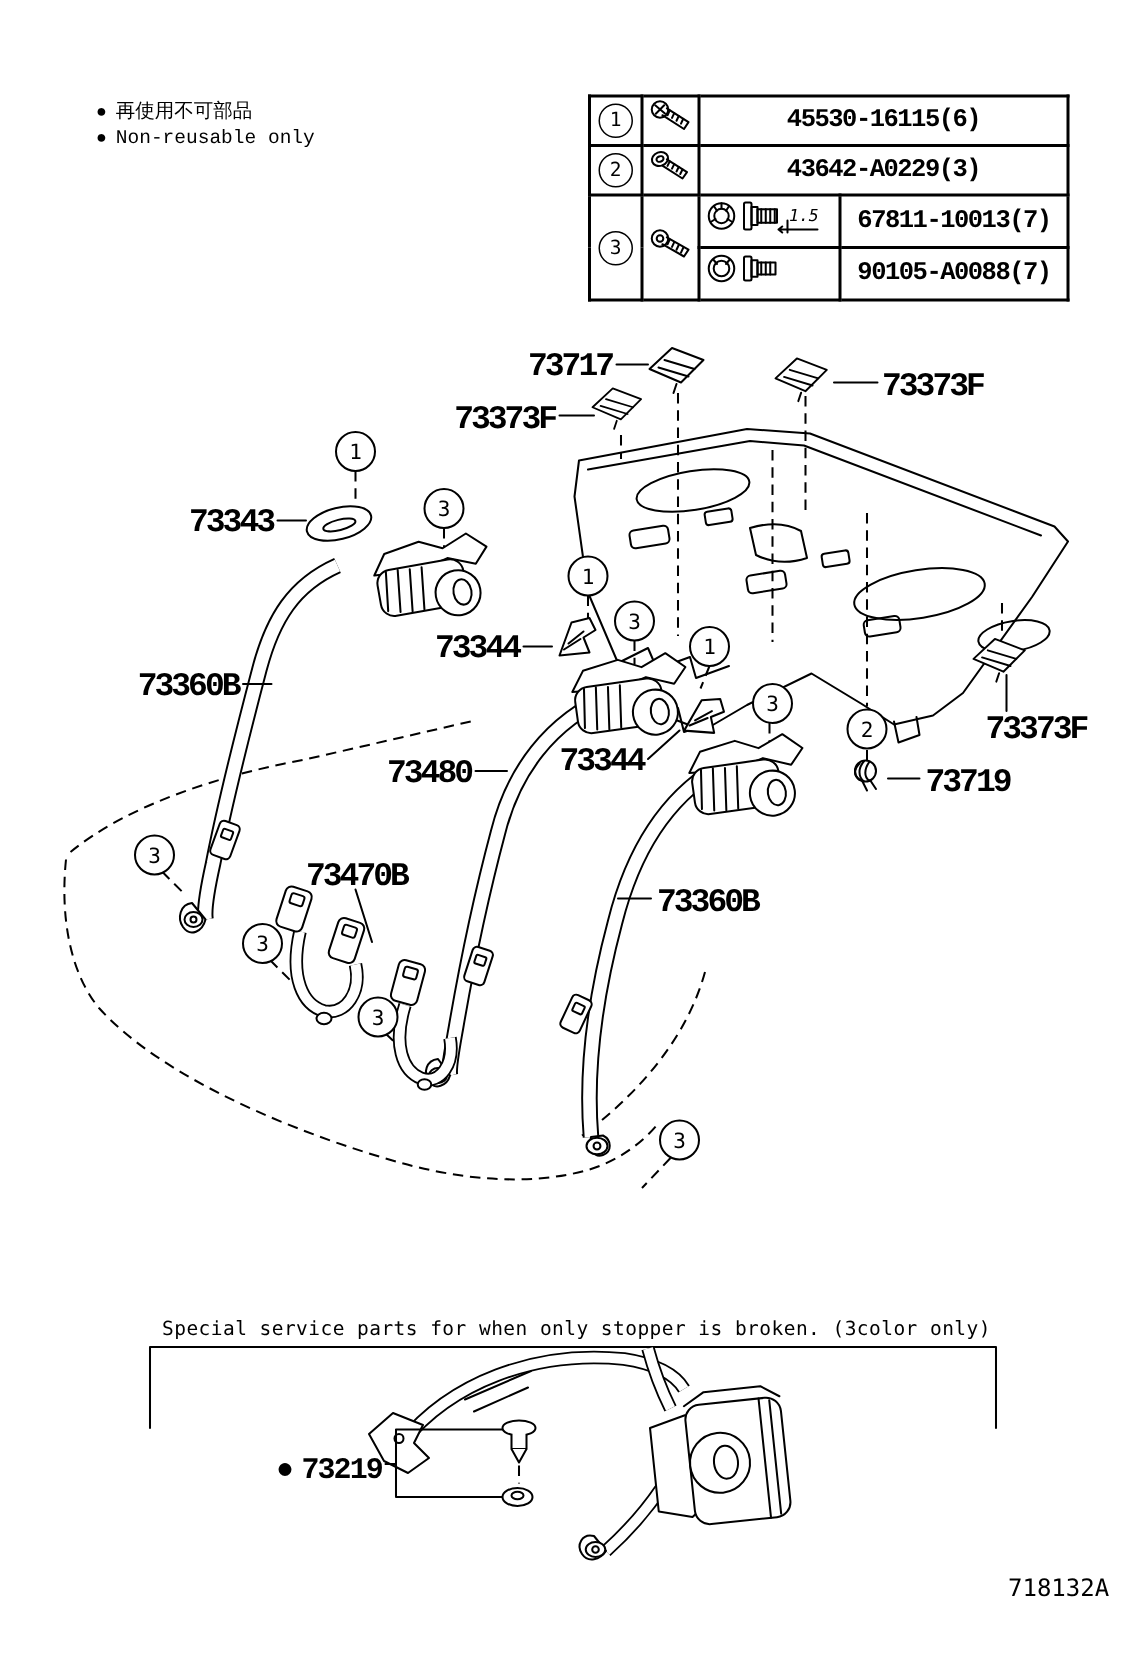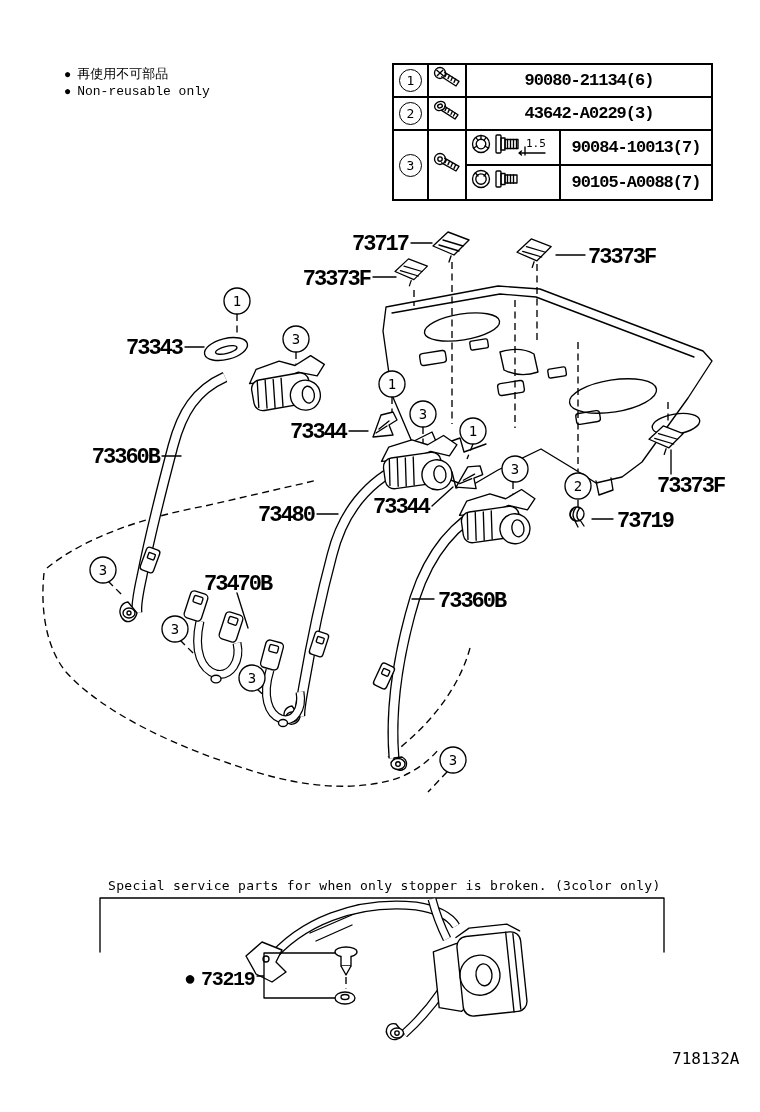--- a/index.html
+++ b/index.html
@@ -8,21 +8,21 @@
   
   .legend{position:absolute;left:64px;top:66px;font-size:13px;line-height:17px;}
   .legend .row{display:flex;align-items:center;gap:6px;white-space:nowrap;}
   .legend .dot{font-size:12px;line-height:12px;}
   
   .ftable-wrap{position:absolute;left:392px;top:63px;}
   table.ftable{border-collapse:collapse;table-layout:fixed;}
   table.ftable td{border:2px solid #000;padding:0;height:31px;text-align:center;vertical-align:middle;background:#fff;}
   td.c-call{width:33px;}
   td.c-icon{width:36px;}
-  td.c-sub{width:92px;}
+  td.c-sub{width:92px;font-style:italic;}
   td.c-part{width:150px;text-align:right;padding-right:7px;font-weight:700;font-size:17px;letter-spacing:-1px;white-space:nowrap;}
   .callout-badge{display:inline-block;width:21px;height:21px;border:1.4px solid #000;border-radius:50%;
                  font-size:13px;line-height:21px;text-align:center;font-family:"DejaVu Sans Mono",monospace;}
   
   svg text{user-select:none;}
   .s{stroke:#000;fill:none;stroke-width:1.35;stroke-linecap:round;stroke-linejoin:round;}
   .sd{stroke:#000;fill:none;stroke-width:1.35;stroke-linecap:butt;stroke-dasharray:7 4.5;}
   .fw{fill:#fff;stroke:#000;stroke-width:1.35;stroke-linejoin:round;}
   .belt{stroke:#000;stroke-width:11;fill:none;}
   .beltw{stroke:#fff;stroke-width:8.4;fill:none;}
@@ -58,21 +58,21 @@
           <tr>
         <td class="c-call"><span class="callout-badge">1</span></td>
         <td class="c-icon">
           <svg width="30" height="26" viewBox="0 0 30 26">
             <circle class="s" cx="8" cy="8" r="5.5"></circle>
             <path class="s" d="M4.8,5.2 L11.3,10.7 M5.2,10.8 L10.8,5.2"></path>
             <path class="s" d="M12.6,7.2 L27,16.4 L24,21 L9.6,11.8"></path>
             <path class="s" d="M14.5,8.6 L13,11.8 M17.5,10.4 L16,13.6 M20.5,12.3 L19,15.5 M23.5,14.2 L22,17.4"></path>
           </svg>
         </td>
-        <td class="c-part" colspan="2"><span>90080-21134(6)</span></td>
+        <td class="c-part" colspan="2"><span>45530-16115(6)</span></td>
       </tr>
       <tr>
         <td class="c-call"><span class="callout-badge">2</span></td>
         <td class="c-icon">
           <svg width="30" height="26" viewBox="0 0 30 26">
             <ellipse class="s" cx="8" cy="8" rx="5.5" ry="4.5" transform="rotate(-20 8 8)"></ellipse>
             <ellipse class="s" cx="8" cy="8" rx="2.4" ry="1.8" transform="rotate(-20 8 8)"></ellipse>
             <path class="s" d="M12.6,8.2 L26,16.8 L23,21 L9.6,12.4"></path>
             <path class="s" d="M14.5,9.6 L13,12.6 M17.5,11.4 L16,14.4 M20.5,13.3 L19,16.3 M23,15 L21.5,18"></path>
           </svg>
@@ -95,21 +95,21 @@
             <circle class="s" cx="12" cy="13" r="4.8"></circle>
             <path class="s" d="M12,4.5 L12,8 M4.8,17 L8,15 M19.2,17 L16,15 M7,6.5 L9,9.5 M17,6.5 L15,9.5"></path>
             <rect class="s" x="27" y="4" width="5" height="18" rx="1"></rect>
             <rect class="s" x="32" y="7" width="4" height="12"></rect>
             <rect class="s" x="36" y="8.5" width="13" height="9"></rect>
             <path class="s" d="M38.5,8.5 V17.5 M41.5,8.5 V17.5 M44.5,8.5 V17.5 M47.5,8.5 V17.5"></path>
             <text class="dim" x="57" y="16">1.5</text>
             <path class="s" d="M50,22 H56 M52.5,20 L50,22 L52.5,24 M56,22 H76 M56,16 V24"></path>
           </svg>
         </td>
-        <td class="c-part"><span>90084-10013(7)</span></td>
+        <td class="c-part"><span>67811-10013(7)</span></td>
       </tr>
       <tr>
         <td class="c-sub">
           <svg width="88" height="28" viewBox="0 0 88 28">
             <circle class="s" cx="12" cy="13" r="8.5"></circle>
             <circle class="s" cx="12" cy="13" r="5.2"></circle>
             <path class="s" d="M6.5,7 L9,10 M17.5,7 L15,10"></path>
             <rect class="s" x="27" y="5" width="5" height="16" rx="1"></rect>
             <rect class="s" x="32" y="7.5" width="4" height="11"></rect>
             <rect class="s" x="36" y="9" width="12" height="8"></rect>

